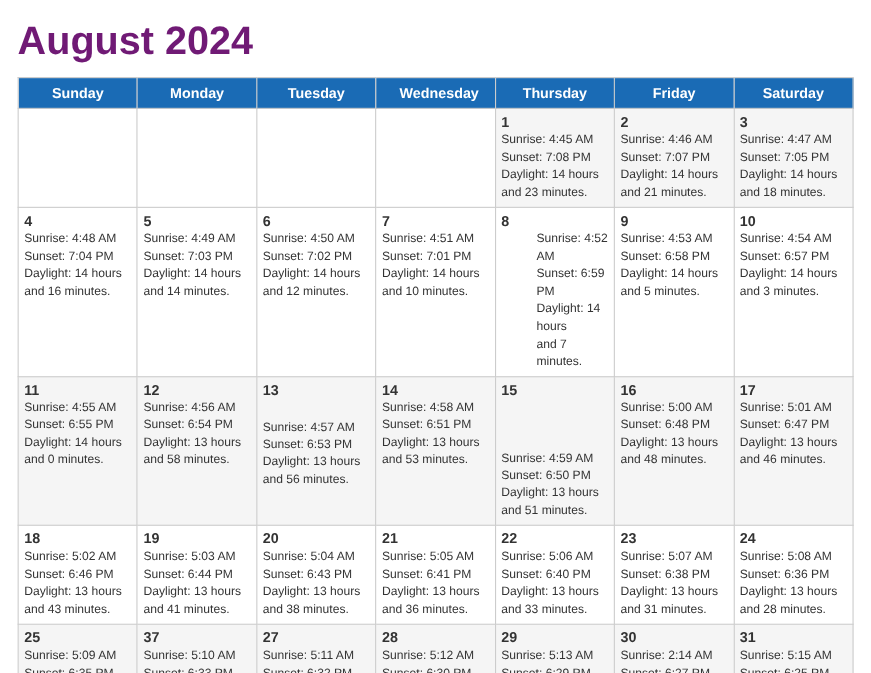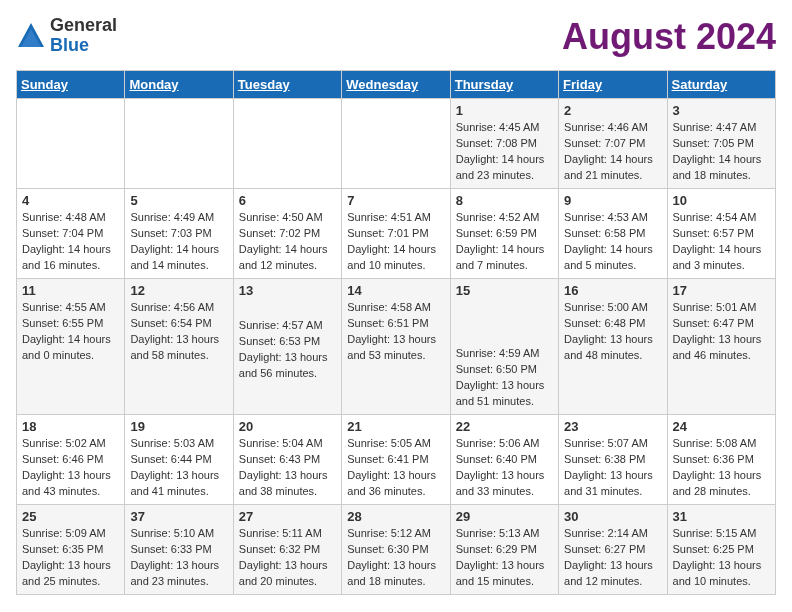--- a/index.html
+++ b/index.html
@@ -55,26 +55,25 @@
     table {
       width: 100%;
       border-collapse: collapse;
       table-layout: fixed;
     }
     thead tr {
       background-color: #1a6bb5;
       color: white;
     }
     thead th {
-      padding: 6px 4px;
+      padding: 6px 21px;
       font-size: 13px;
       font-weight: bold;
-      text-align: left;
+      text-align: center;
       border: 1px solid #ccc;
-      text-decoration: underline;
     }
     tbody tr {
       vertical-align: top;
     }
     tbody td {
       border: 1px solid #ccc;
       padding: 4px 5px;
       font-size: 11px;
       color: #333;
       height: 90px;
@@ -94,30 +93,20 @@
       line-height: 1.45;
     }
     .empty-cell {
       background: #fff !important;
     }
   </style>
 </head>
 <body>
 
 <div class="header">
-  <div class="logo">
-    <svg class="logo-icon" viewBox="0 0 30 30" xmlns="http://www.w3.org/2000/svg">
-      <polygon points="15,2 28,26 2,26" fill="#1a6bb5"></polygon>
-      <polygon points="15,8 25,26 5,26" fill="#4a90d9" opacity="0.5"></polygon>
-    </svg>
-    <div class="logo-text">
-      <span class="logo-general">General</span>
-      <span class="logo-blue">Blue</span>
-    </div>
-  </div>
   <div class="title-block">
     <div class="month-year">August 2024</div>
   </div>
 </div>
 
 <table>
   <thead>
     <tr>
     <th>Sunday</th>
         <th>Monday</th>
@@ -180,21 +169,21 @@
         </td>
         <td>
           <span class="day-number">7</span>
           <div class="cell-content" style="white-space: pre-line;">Sunrise: 4:51 AM
 Sunset: 7:01 PM
 Daylight: 14 hours
 and 10 minutes.</div>
         </td>
         <td>
           <span class="day-number">8</span>
-          <div class="cell-content" style="white-space: pre-line;">Sunrise: 4:52 AM
+          <div class="cell-content" style="white-space: pre-line; margin-left: 32px;">Sunrise: 4:52 AM
 Sunset: 6:59 PM
 Daylight: 14 hours
 and 7 minutes.</div>
         </td>
         <td>
           <span class="day-number">9</span>
           <div class="cell-content" style="white-space: pre-line;">Sunrise: 4:53 AM
 Sunset: 6:58 PM
 Daylight: 14 hours
 and 5 minutes.</div>

